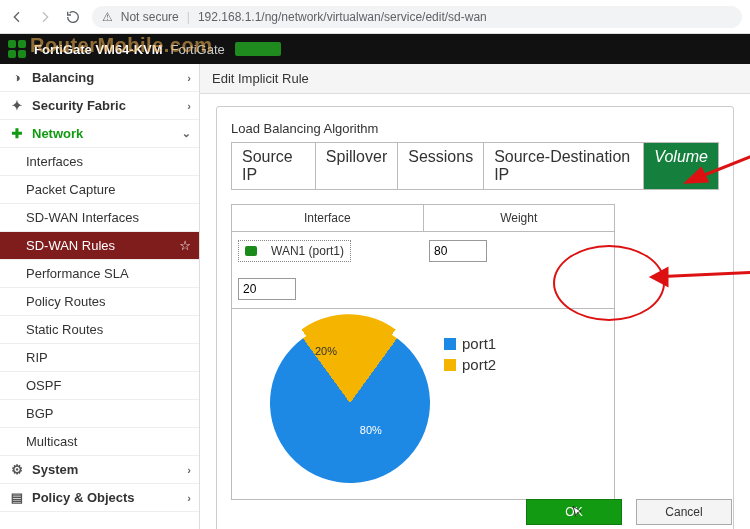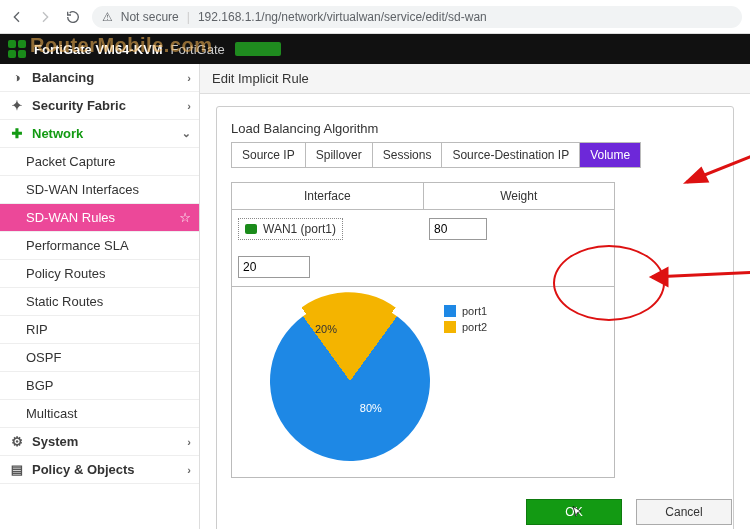--- a/index.html
+++ b/index.html
@@ -15,56 +15,56 @@
   .hostbar .grid span{background:#1a8b1a;border-radius:2px;}
   .hostbar b{font-weight:700;color:#fff;}
   .hostbar .sub{color:#ccc;}
   .hostbar .green{display:inline-block;width:46px;height:14px;background:#1f8b1f;border-radius:2px;margin-left:2px;}
   .layout{display:flex;height:calc(529px - 34px - 30px);}
   .sidebar{width:200px;border-right:1px solid #ddd;overflow:hidden;font-size:13px;}
   .srow{display:flex;align-items:center;justify-content:space-between;padding:6px 8px 6px 10px;border-bottom:1px solid #eee;}
   .srow .lead{display:flex;align-items:center;gap:8px;}
   .srow .ico{width:14px;height:14px;display:flex;align-items:center;justify-content:center;color:#555;}
   .srow.top{font-weight:700;}
-  .srow.sel{background:#ec4899;color:#fff;}
+  .srow.sel{background:#7f1d1d;color:#fff;}
   .srow.network{color:#139a13;}
   .srow.network .ico{color:#139a13;}
   .srow.sub{padding-left:26px;font-weight:400;}
   .chev{font-size:11px;color:#666;}
   .star{color:#fff;}
   .content{flex:1;position:relative;}
   .page-title{background:#f5f5f5;border-bottom:1px solid #ddd;padding:7px 12px;font-size:13px;color:#333;}
   .panel{margin:12px 16px;border:1px solid #ccc;border-radius:3px;padding:12px 14px 60px;position:relative;}
   .section-label{margin:2px 0 6px;}
   .tabs{display:flex;border:1px solid #bbb;width:fit-content;}
-  .tab{padding:5px 10px;border-right:1px solid #bbb;background:#fff;font-size:12px;}
+  .tab{padding:5px 10px;border-right:1px solid #bbb;background:#fff;font-size:16px;}
   .tab:last-child{border-right:0;}
-  .tab.active{background:#6d28d9;color:#fff;}
+  .tab.active{background:#15803d;color:#fff;font-style:italic;}
   .wtable{border:1px solid #bbb;margin-top:14px;width:384px;}
   .wtable .hdr{display:flex;}
   .wtable .hdr>div{flex:1;text-align:center;padding:6px;border-bottom:1px solid #bbb;border-right:1px solid #bbb;font-size:12px;}
   .wtable .hdr>div:last-child{border-right:0;}
   .wtable .r{display:flex;align-items:center;}
   .wtable .r>div:first-child{flex:1;padding:8px 6px;}
   .wtable .r>div:last-child{flex:1;padding:8px 6px;}
-  .ifc{display:flex;align-items:center;gap:6px;border:1px dotted #888;padding:3px 6px;width:fit-content;font-size:12px;}
+  .ifc{display:flex;align-items:center;gap:14px;border:1px dotted #888;padding:3px 6px;width:fit-content;font-size:12px;}
   .ifc .dot{width:12px;height:10px;background:#1a8b1a;border-radius:2px;}
   .num{width:58px;border:1px solid #999;padding:3px 4px;font-size:12px;}
-  .num.spin{width:72px;}
+  .num.spin{width:58px;}
   .chart{border-top:1px solid #bbb;display:flex;gap:14px;padding:14px 10px 16px;}
   .pie{position:relative;width:160px;height:160px;border-radius:50%;
     background:conic-gradient(#f4b400 0deg 72deg, #1e88e5 72deg 360deg);
     transform:rotate(-36deg);margin-left:28px;}
   .pie .pull{position:absolute;width:160px;height:160px;border-radius:50%;
     background:conic-gradient(#f4b400 0deg 72deg, transparent 72deg 360deg);
     transform:translate(4px,-8px);}
   .plabel{position:absolute;font-size:11px;color:#fff;transform:rotate(36deg);}
   .plabel.blue{left:70px;top:108px;}
   .plabel.yel{left:80px;top:18px;color:#333;}
-  .legend{font-size:11px;margin-top:4px;text-align:center;}
+  .legend{font-size:15px;margin-top:12px;text-align:center;}
   .legend div{display:flex;align-items:center;gap:6px;margin-bottom:4px;}
   .legend .sw{width:12px;height:12px;}
   .sw.blue{background:#1e88e5;}
   .sw.yel{background:#f4b400;}
   .footer{position:absolute;bottom:4px;right:18px;display:flex;gap:14px;}
   .btn{min-width:96px;text-align:center;padding:5px 16px;font-size:12px;border:1px solid #aaa;background:#f4f4f4;}
   .btn.ok{background:#139a13;color:#fff;border-color:#0e7a0e;position:relative;}
   .cursor{position:absolute;right:36px;bottom:2px;pointer-events:none;}
   .cursor svg{width:14px;height:14px;fill:#fff;stroke:#000;stroke-width:1;}
   
@@ -131,20 +131,23 @@
       <span class="chev">›</span>
     </div>
     <div class="srow top network">
       <span class="lead">
           <span class="ico">✚</span>
           <span>Network</span>
         </span>
       <span class="chev">⌄</span>
     </div>
     <div class="srow sub">
+        <span>Interfaces</span>
+      </div>
+    <div class="srow sub">
         <span>Packet Capture</span>
       </div>
     <div class="srow sub">
         <span>SD-WAN Interfaces</span>
       </div>
     <div class="srow sub sel">
       <span>SD-WAN Rules</span>
       <span class="star">☆</span>
     </div>
     <div class="srow sub">

